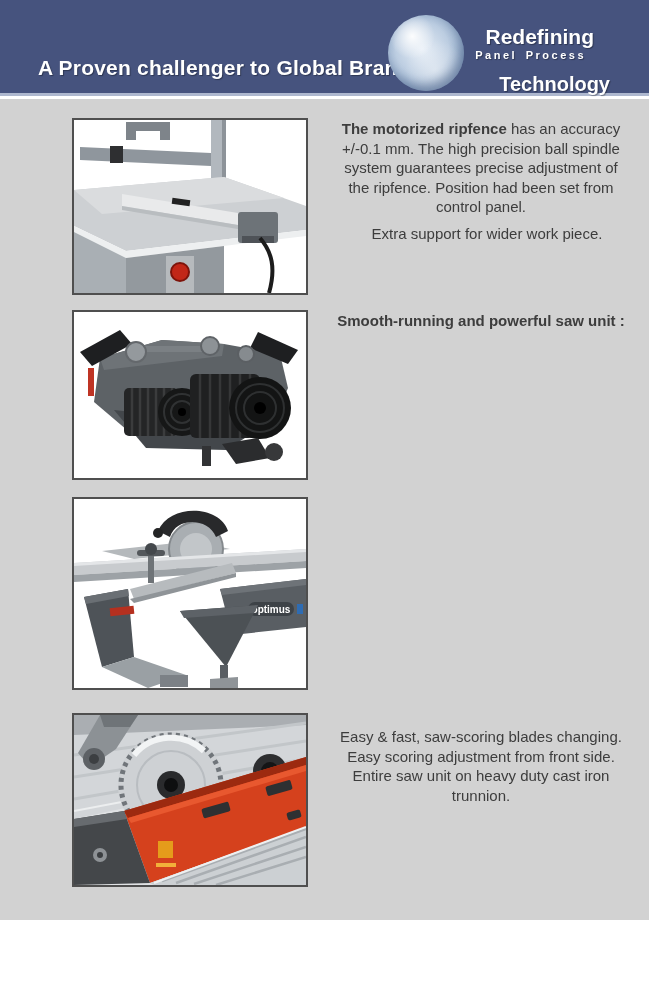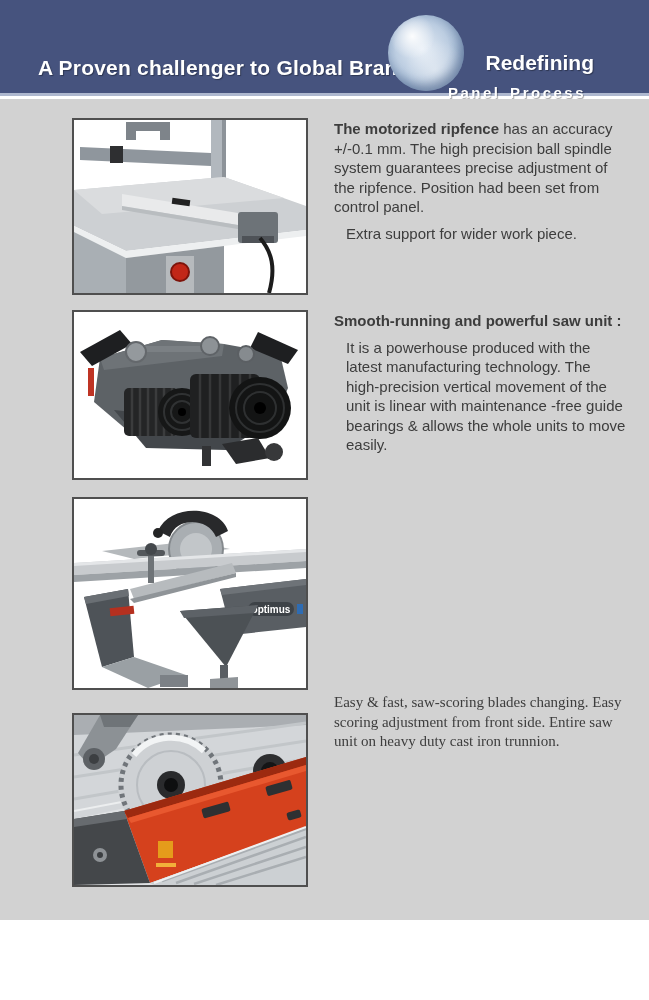--- a/index.html
+++ b/index.html
@@ -10,49 +10,49 @@
   .banner { position:absolute; left:0; top:0; width:649px; height:96px;
             background:#46537e; border-bottom:3px solid #aeb8cf; }
   .banner-title { position:absolute; left:38px; top:56px; font-size:21px; font-weight:bold;
                   color:#ffffff; letter-spacing:.2px; text-shadow:1px 1px 1px rgba(0,0,0,.35); }
   .globe { position:absolute; left:388px; top:15px; width:76px; height:76px; border-radius:50%;
            background:
              radial-gradient(circle at 32% 28%, rgba(255,255,255,.95) 0%, rgba(255,255,255,0) 30%),
              radial-gradient(circle at 62% 72%, rgba(255,255,255,.45) 0%, rgba(255,255,255,0) 42%),
              radial-gradient(circle at 45% 45%, #e5edf6 0%, #bccde1 45%, #8da7c7 75%, #7390b4 100%);
            box-shadow: inset -4px -6px 10px rgba(40,60,100,.35); }
-  .tagline { position:absolute; right:39px; top:52px; text-align:right; color:#ffffff;
+  .tagline { position:absolute; right:39px; top:26px; text-align:right; color:#ffffff;
              font-weight:bold; text-shadow:1px 1px 1px rgba(0,0,0,.35); }
   .tg1 { font-size:21px; line-height:22px; padding-right:16px; }
-  .tg2 { font-size:15px; line-height:12px; letter-spacing:2.5px; word-spacing:3px; padding-right:24px; margin-top:13px; }
-  .tg3 { font-size:12px; line-height:17px; margin-top:4px; }
+  .tg2 { font-size:11px; line-height:12px; letter-spacing:2.5px; word-spacing:3px; padding-right:24px; margin-top:1px; }
+  .tg3 { font-size:20px; line-height:17px; margin-top:15px; }
 
   
   .content { position:absolute; left:0; top:99px; width:649px; height:821px; background:#d2d2d2; }
   .footer-strip { position:absolute; left:0; top:920px; width:649px; height:80px; background:#ffffff; }
 
   
   .ph { position:absolute; left:72px; width:236px; background:#ffffff;
         border:2px solid #4f4f4f; }
   .ph svg { display:block; width:100%; height:100%; }
   .p1 { top:118px; height:177px; }
   .p2 { top:310px; height:170px; }
   .p3 { top:497px; height:193px; }
   .p4 { top:713px; height:174px; }
 
   
   .tb { position:absolute; left:334px; width:294px; color:#3d3d3d;
-        font-size:15px; line-height:19.5px; }
+        font-size:15px; line-height:19.5px;text-align:center; }
   .tb .hd { font-weight:bold; }
   .tb .b  { font-weight:bold; }
   .tb p + p { margin-top:7px;margin-left:12px; }
   .t1 { top:119px; }
   .t2 { top:311px; }
   .t3 { top:496px; }
-  .t4 { top:693px;font-family:Liberation Serif, serif; }
+  .t4 { top:727px; }
 </style>
 </head>
 <body>
 
 <div class="page">
 
   <header class="banner">
     <div class="banner-title">A Proven challenger to Global Brands!</div>
     <div class="globe"></div>
     <div class="tagline">
@@ -236,21 +236,20 @@
     </svg>
   </figure>
 
   <div class="tb t1">
     <p><span class="b">The motorized ripfence</span><span> has an accuracy +/-0.1 mm. The high precision ball spindle system guarantees precise adjustment of the ripfence. Position had been set from control panel.</span></p>
     <p>Extra support for wider work piece.</p>
   </div>
 
   <div class="tb t2">
     <p class="hd">Smooth-running and powerful saw unit :</p>
-    <p>It is a powerhouse produced with the latest manufacturing technology. The high-precision vertical movement of the unit is linear with maintenance -free guide bearings &amp; allows the whole units to move easily.</p>
   </div>
 
 
   <div class="tb t4">
     <p>Easy &amp; fast, saw-scoring blades changing. Easy scoring adjustment from front side. Entire saw unit on heavy duty cast iron trunnion.</p>
   </div>
 
 </div>
 
 </body></html>

